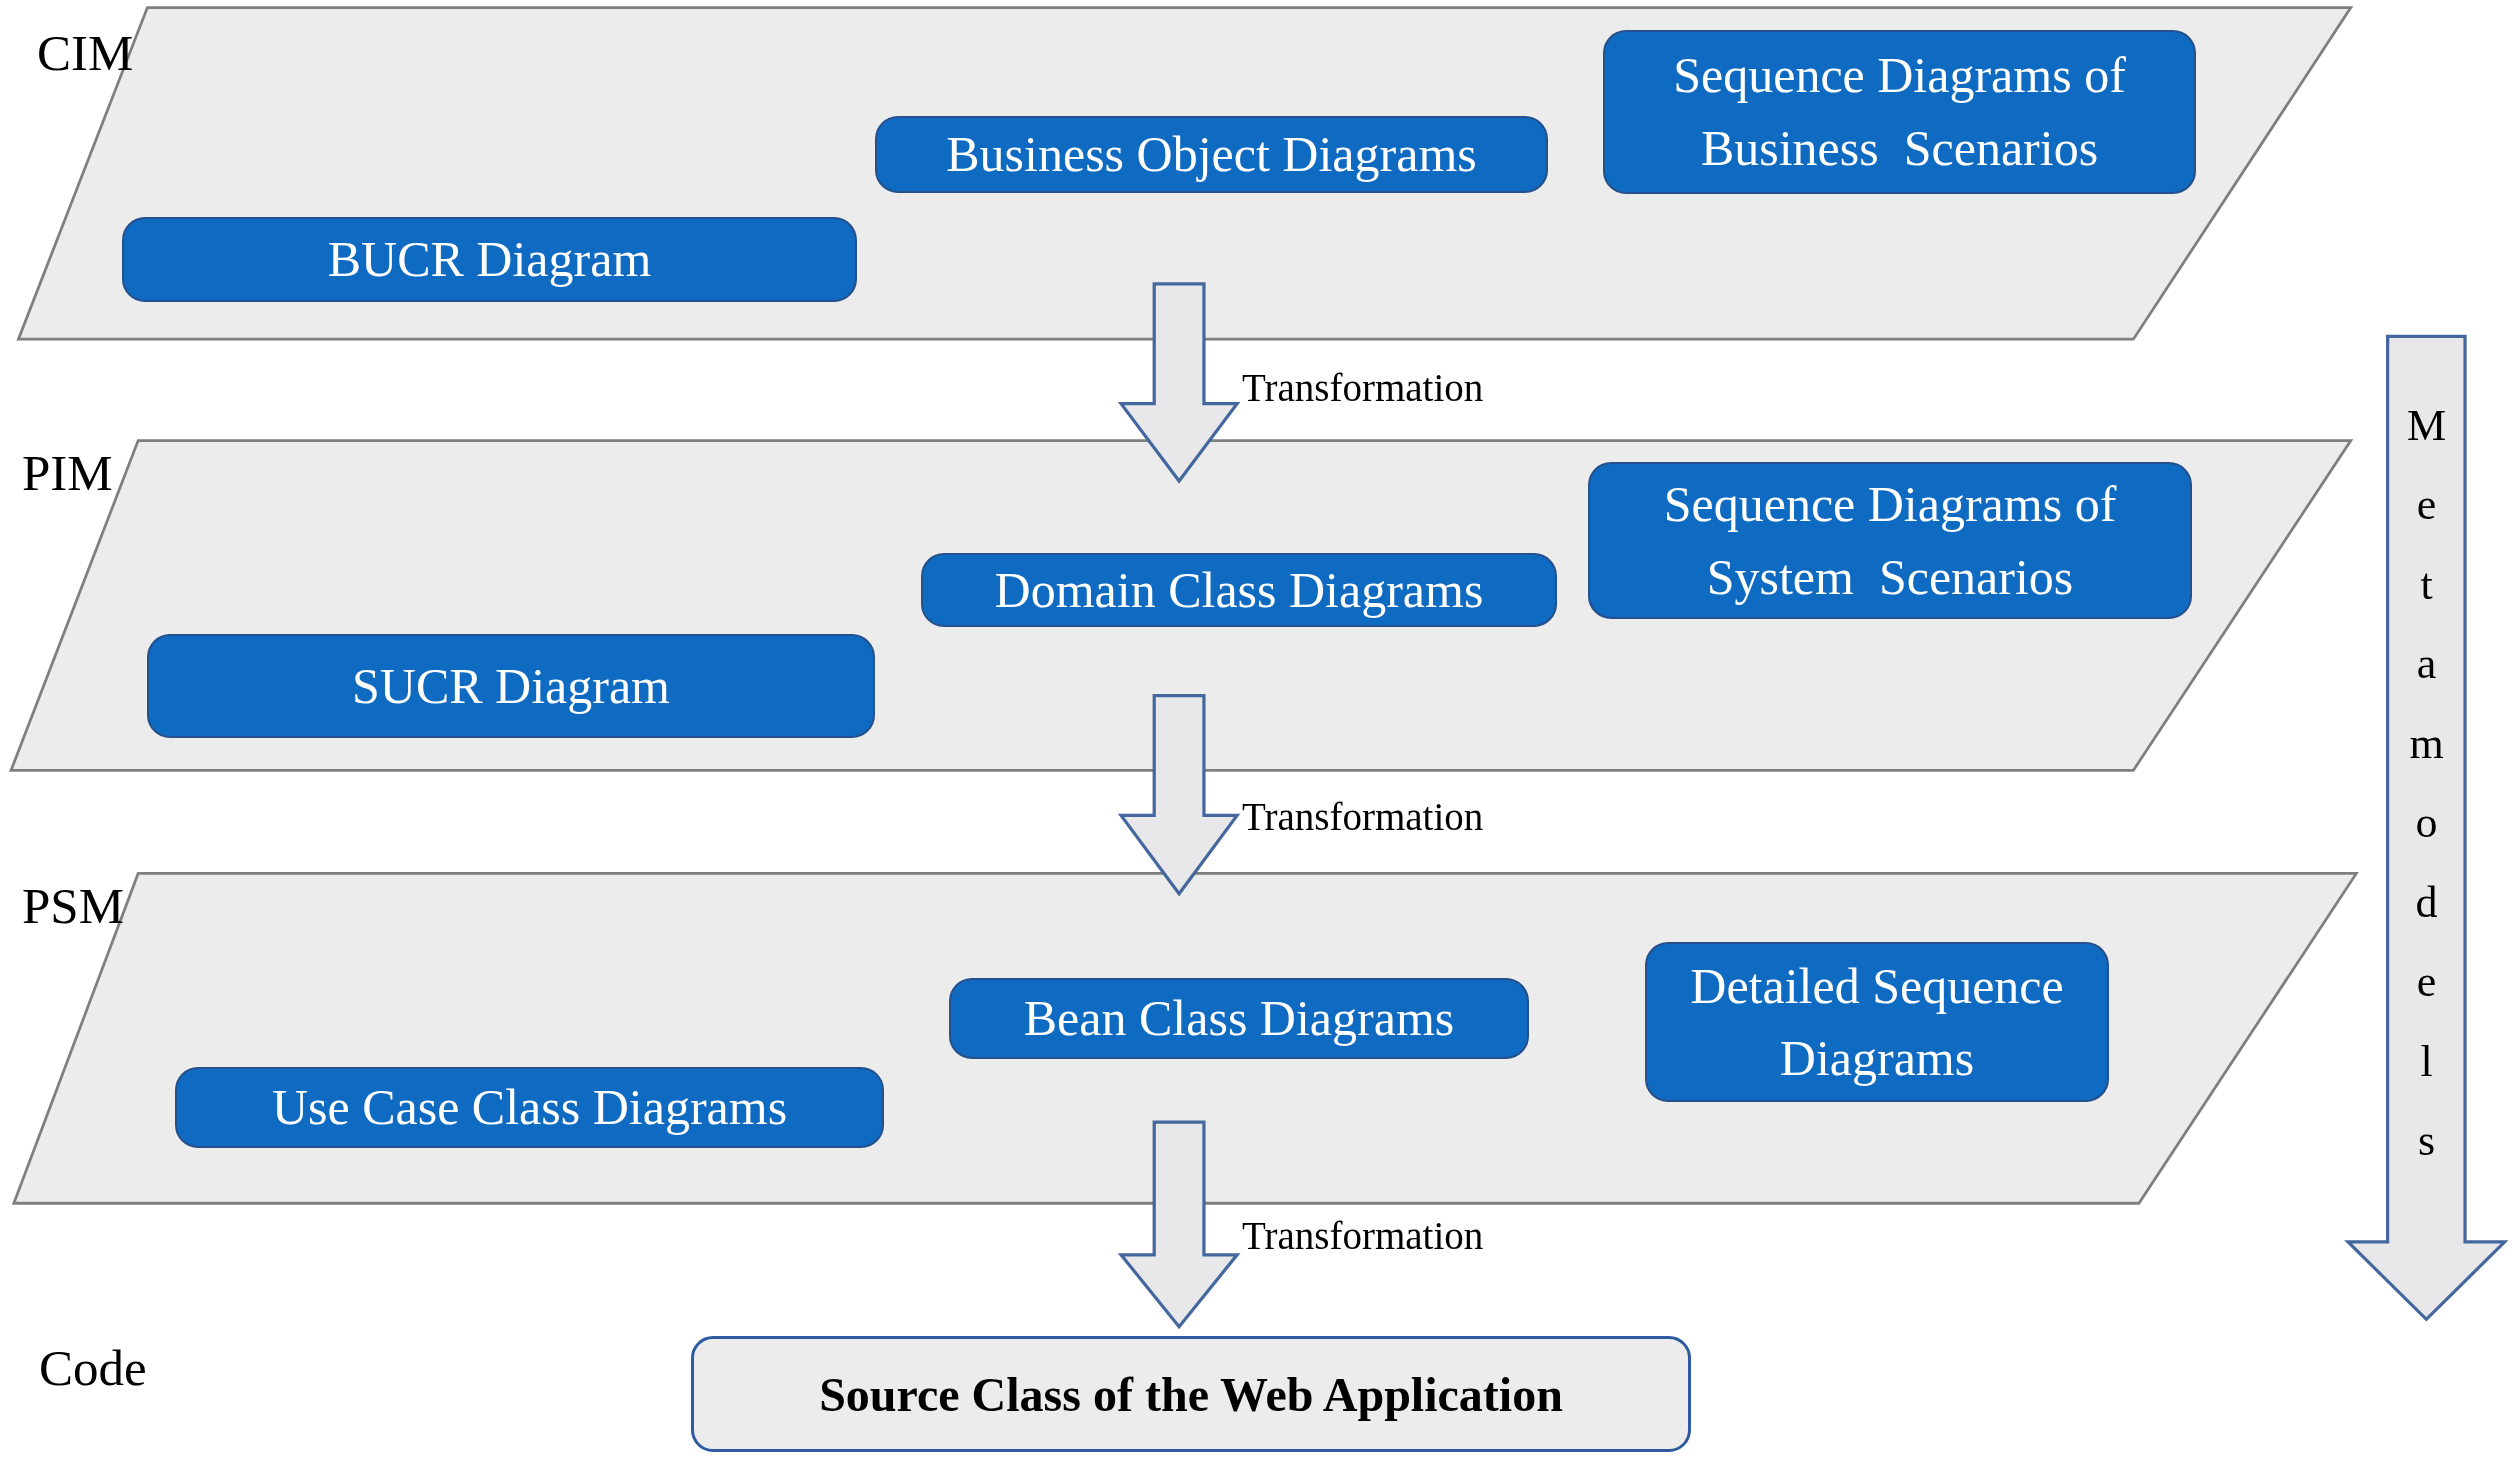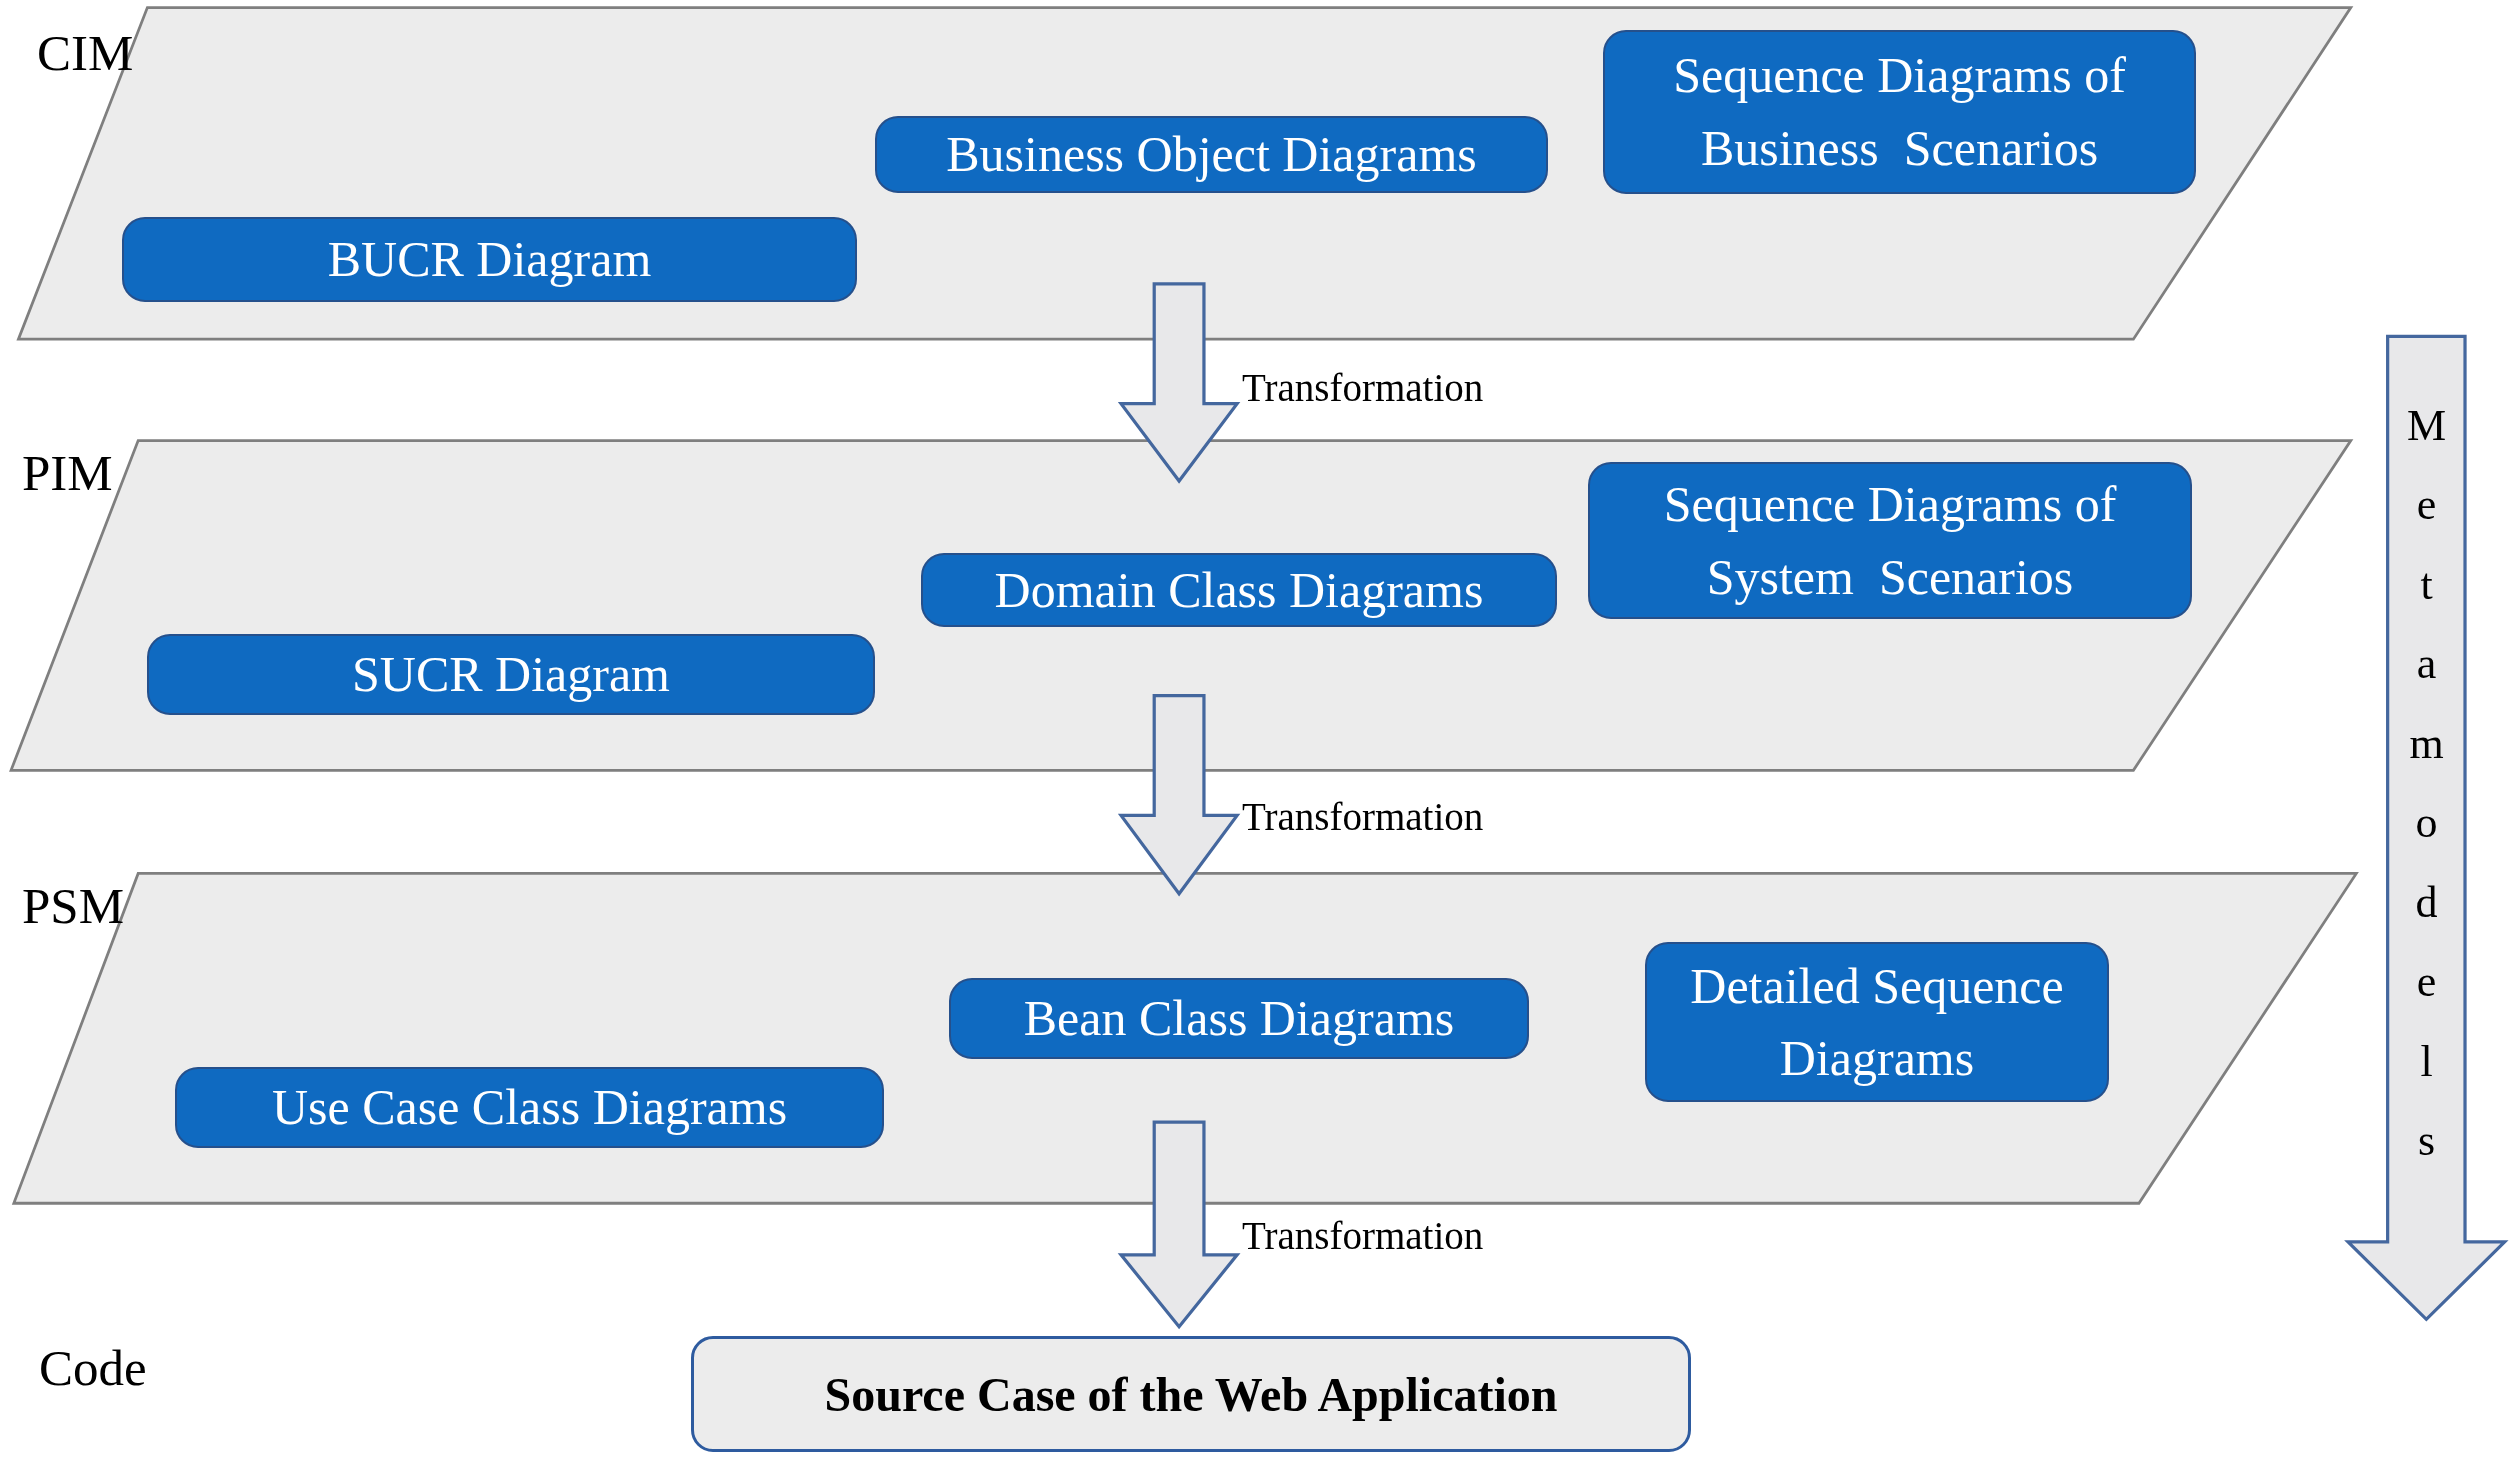--- a/index.html
+++ b/index.html
@@ -52,21 +52,21 @@
   <div class="abs row-label" style="left:37px;top:28px;">CIM</div>
   <div class="abs row-label" style="left:22px;top:448px;">PIM</div>
   <div class="abs row-label" style="left:22px;top:881px;">PSM</div>
   <div class="abs row-label" style="left:39px;top:1343px;">Code</div>
 
   <div class="dbox" style="left:122px;top:217px;width:735px;height:85px;">BUCR Diagram</div>
   <div class="dbox" style="left:875px;top:116px;width:673px;height:77px;">Business Object Diagrams</div>
   <div class="dbox" style="left:1603px;top:29.5px;width:593px;height:164px;">Sequence Diagrams of
 Business  Scenarios</div>
 
-  <div class="dbox" style="left:147px;top:634px;width:728px;height:81px;">SUCR Diagram</div>
+  <div class="dbox" style="left:147px;top:634px;width:728px;height:104px;">SUCR Diagram</div>
   <div class="dbox" style="left:921px;top:553px;width:636px;height:74px;">Domain Class Diagrams</div>
   <div class="dbox" style="left:1588px;top:462px;width:604px;height:157px;">Sequence Diagrams of
 System  Scenarios</div>
 
   <div class="dbox" style="left:175px;top:1067px;width:709px;height:81px;">Use Case Class Diagrams</div>
   <div class="dbox" style="left:949px;top:978px;width:580px;height:81px;">Bean Class Diagrams</div>
   <div class="dbox" style="left:1645px;top:942px;width:464px;height:160px;">Detailed Sequence
 Diagrams</div>
 
   <div class="abs transform-label" style="left:1242px;top:361px;">Transformation</div>
@@ -79,16 +79,16 @@
       <span>t</span>
       <span>a</span>
       <span>m</span>
       <span>o</span>
       <span>d</span>
       <span>e</span>
       <span>l</span>
       <span>s</span>
     </div>
 
-  <div class="source-box" style="left:691px;top:1336px;width:1000px;height:116px;">Source Case of the Web Application</div>
+  <div class="source-box" style="left:691px;top:1336px;width:1000px;height:116px;">Source Class of the Web Application</div>
 
 </div>
 
 
 </body></html>

